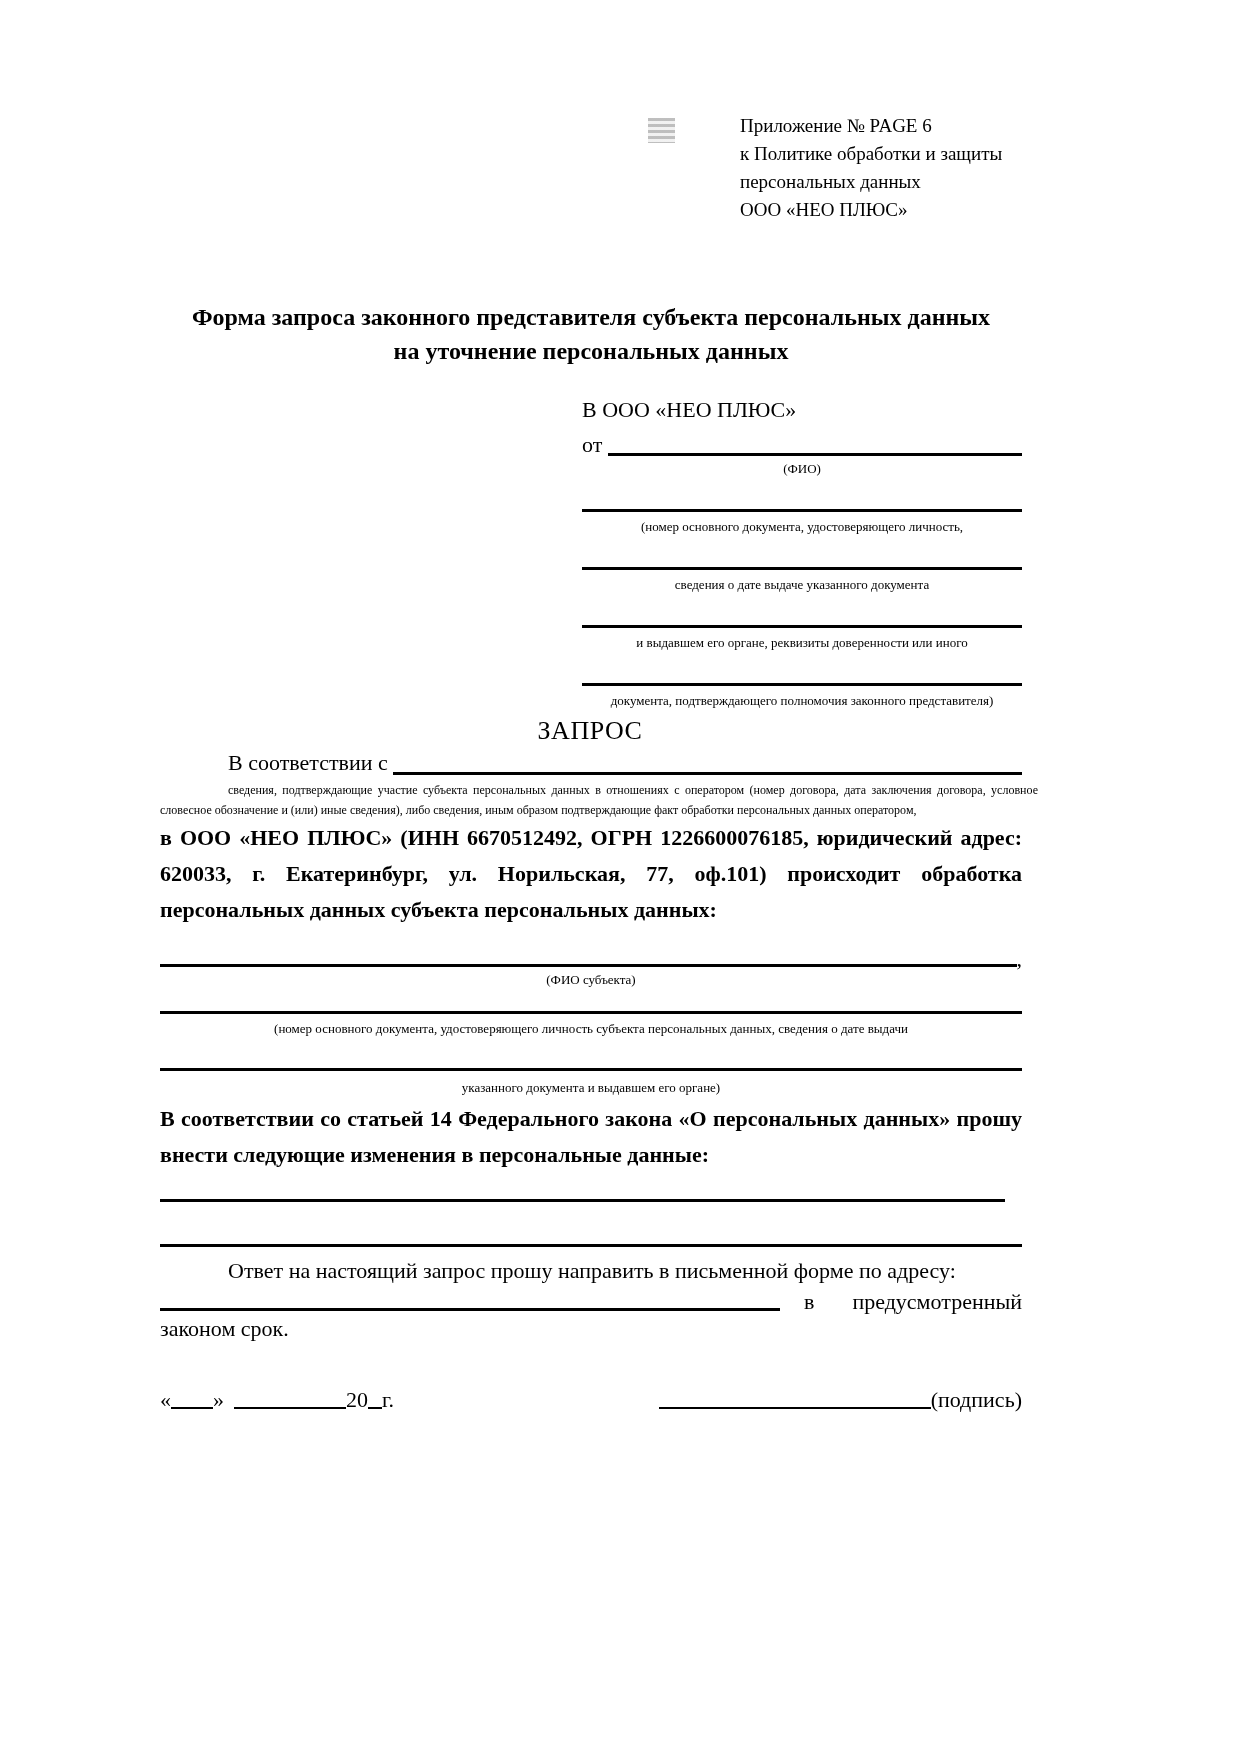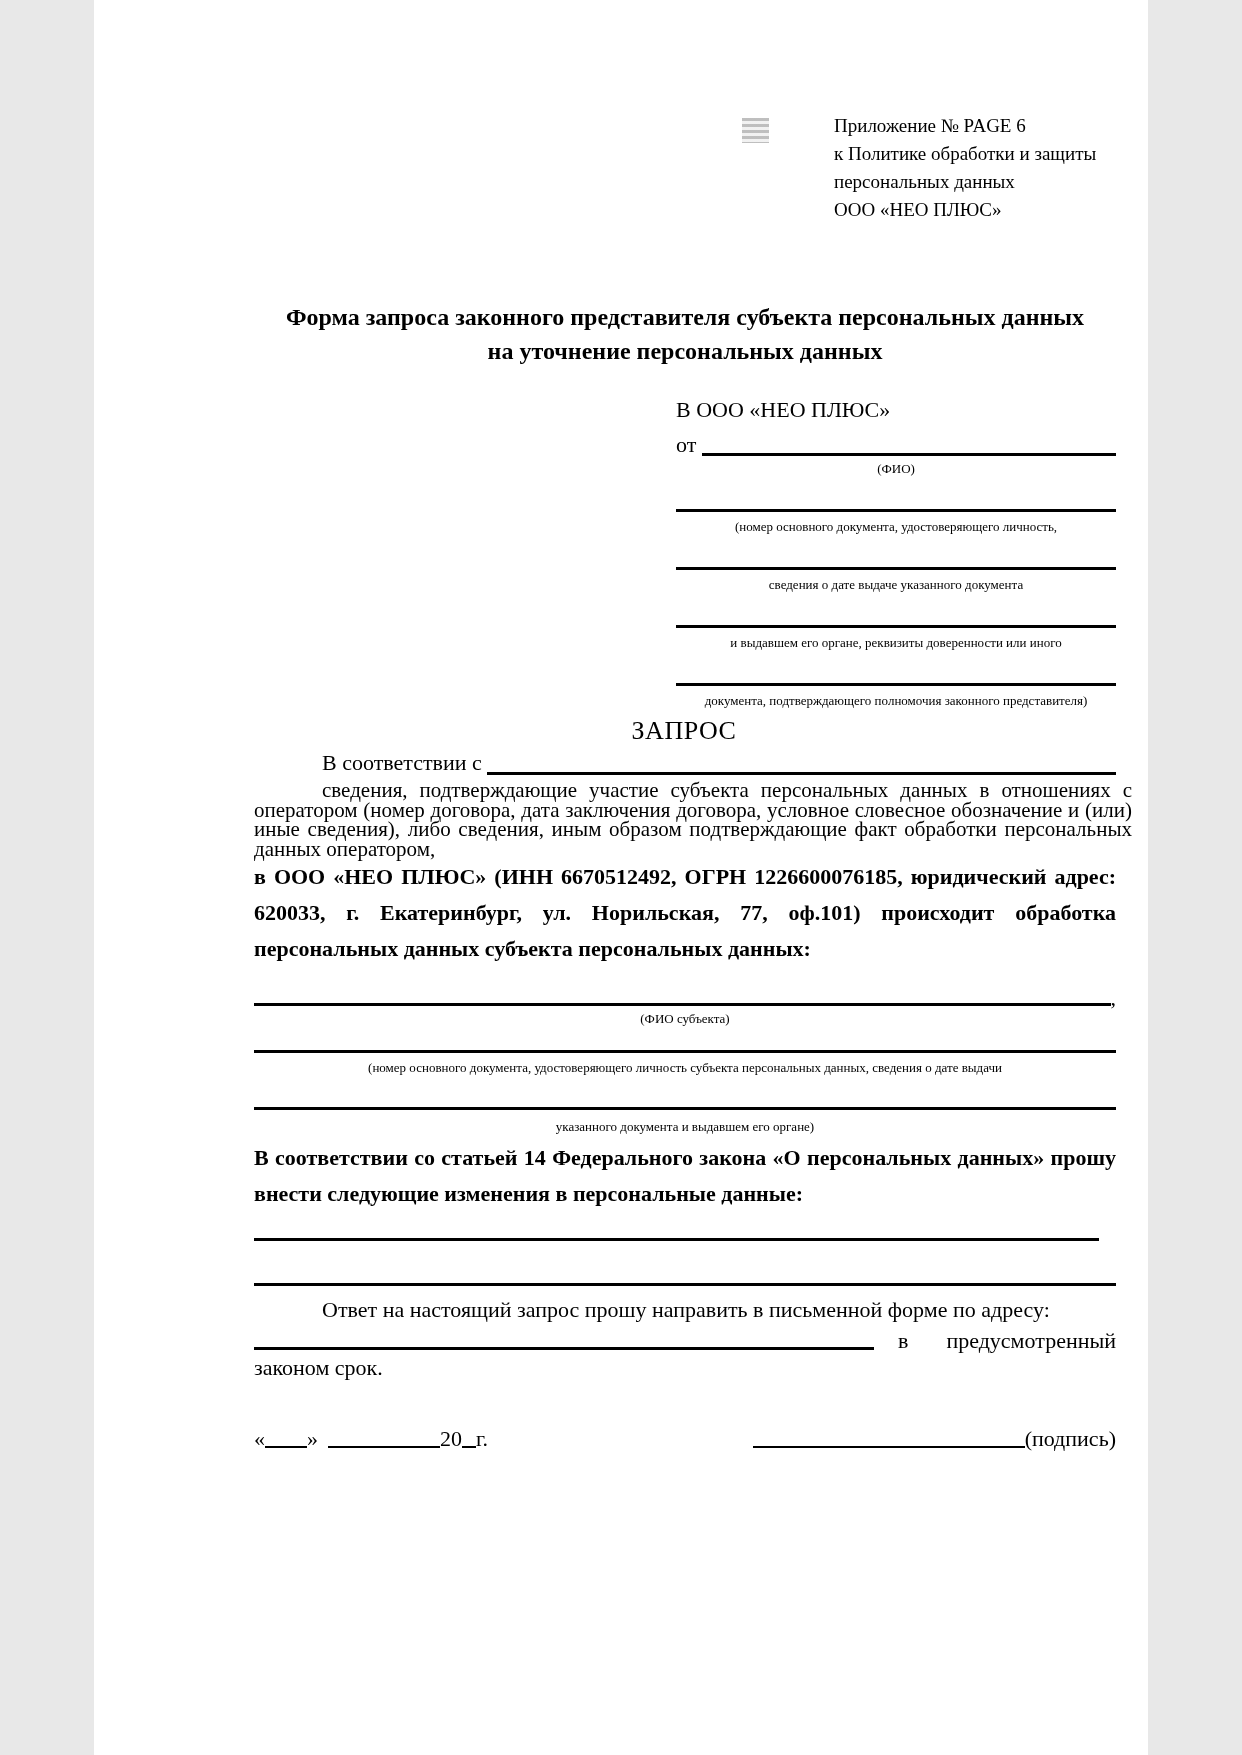--- a/index.html
+++ b/index.html
@@ -1,18 +1,18 @@
 <!DOCTYPE html>
 <html lang="ru"><head>
 <meta charset="utf-8">
 <style>
   html,body { margin:0; padding:0; background:#e8e8e8; }
   .page {
     position:relative;
-    width:1054px; height:1755px;
+    width:1242px; height:1755px;
     margin:0 auto;
     background:#ffffff;
     color:#000;
     font-family:"Liberation Serif","DejaVu Serif",serif;
     overflow:hidden;
   }
 
   
   .annex { position:absolute; left:740px; top:112px; font-size:19px; line-height:28px; }
 
@@ -38,21 +38,21 @@
   .fld:first-of-type { margin-top:24px; }
   .hline { height:0; border-top:3px solid #000; margin-bottom:5px; }
   .cap-wide { white-space:nowrap; margin-left:-95px; margin-right:-95px; }
 
   .zapros { position:absolute; left:158px; top:716px; width:864px; text-align:center; font-size:26px; letter-spacing:.5px; }
 
   
   .main { position:absolute; left:160px; top:750px; width:862px; font-size:22px; }
   .accordance { display:flex; padding-left:68px; height:28px;text-align:right; }
   .accordance .lbl { white-space:pre; }
-  .fine { font-size:21px; line-height:19.5px; text-align:justify; text-indent:68px; margin-right:-16px; margin-top:3px; }
+  .fine { font-size:12px; line-height:19.5px; text-align:justify; text-indent:68px; margin-right:-16px; margin-top:3px; }
   .par { line-height:36px; text-align:justify;font-weight:bold; }
   .subject-row { display:flex; align-items:flex-end; margin-top:16px; height:26px; }
   .subject-row .comma { line-height:22px; }
   .sline { height:0; border-top:3px solid #000; }
   .m1 { margin-top:22px; margin-bottom:5px; }
   .m2 { margin-top:30px; margin-bottom:7px; }
   .blank1 { margin-top:26px; margin-right:17px; }
   .blank2 { margin-top:42px; }
   .answer { margin-top:10px; }
   .answer-p { line-height:28px; }

